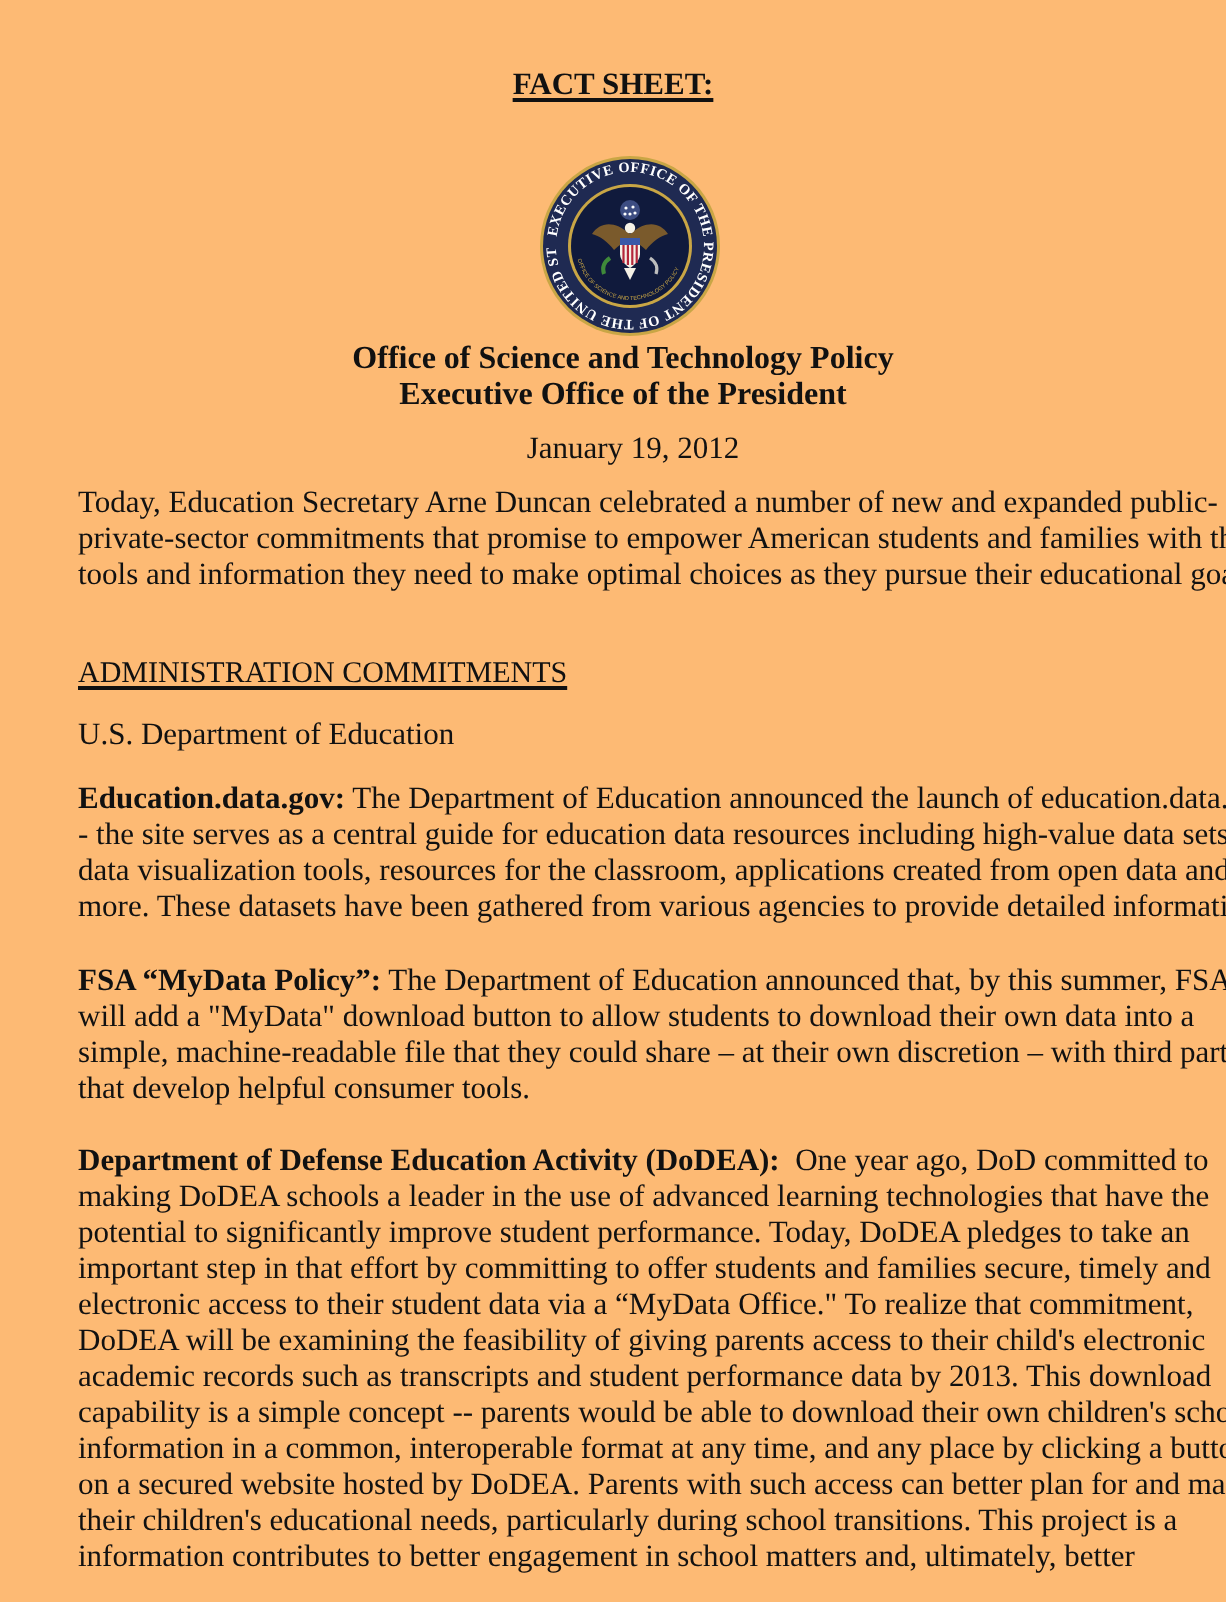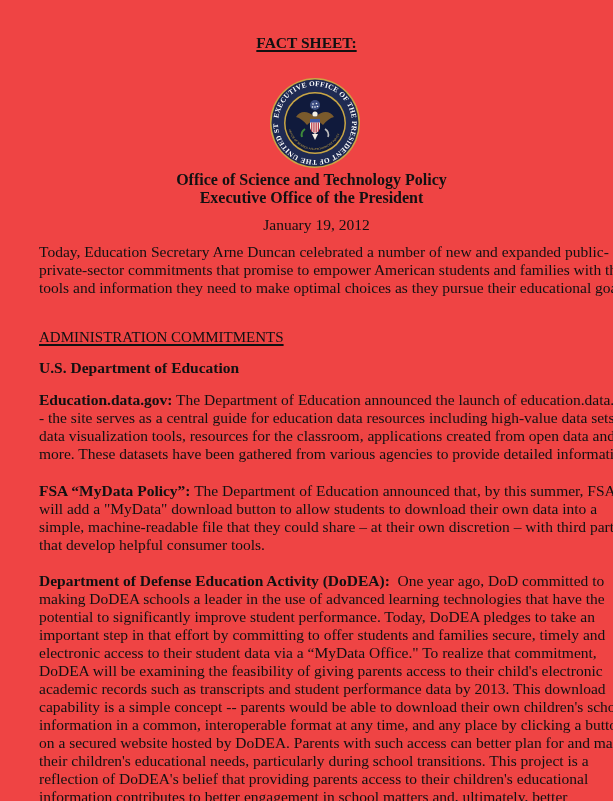--- a/index.html
+++ b/index.html
@@ -13,21 +13,21 @@
       overflow: hidden;
       position: relative;
       font-family: "Liberation Serif", "DejaVu Serif", serif;
       color: #111111;
     }
     .page {
       position: absolute;
       left: 0; top: 0;
       width: 613px;
       height: 801px;
-      background: #ef4444;
+      background: #fdba74;
     }
     .title-block {
       position: absolute;
       left: 0;
       top: 34px;
       width: 613px;
       text-align: center;
       font-weight: bold;
       font-size: 15.5px;
       line-height: 17px;
@@ -87,21 +87,21 @@
       font-size: 15px;
       line-height: 18px;
       text-decoration: underline;
       text-decoration-thickness: 1.5px;
       text-underline-offset: 2px;
     }
     .sub-heading {
       position: absolute;
       left: 39px;
       top: 359px;
-      font-weight: bold;
+      font-weight: normal;
       font-size: 15.5px;
       line-height: 18px;
     }
   </style>
 </head>
 <body>
 
 <div class="page">
 
   <div class="title-block">
@@ -185,17 +185,16 @@
     <span class="row">making DoDEA schools a leader in the use of advanced learning technologies that have the</span>
     <span class="row">potential to significantly improve student performance. Today, DoDEA pledges to take an</span>
     <span class="row">important step in that effort by committing to offer students and families secure, timely and</span>
     <span class="row">electronic access to their student data via a “MyData Office." To realize that commitment,</span>
     <span class="row">DoDEA will be examining the feasibility of giving parents access to their child's electronic</span>
     <span class="row">academic records such as transcripts and student performance data by 2013. This download</span>
     <span class="row">capability is a simple concept -- parents would be able to download their own children's school</span>
     <span class="row">information in a common, interoperable format at any time, and any place by clicking a button</span>
     <span class="row">on a secured website hosted by DoDEA. Parents with such access can better plan for and manage</span>
     <span class="row">their children's educational needs, particularly during school transitions. This project is a</span>
-    <span class="row">reflection of DoDEA's belief that providing parents access to their children's educational</span>
     <span class="row">information contributes to better engagement in school matters and, ultimately, better</span>
   </div>
 
 </div>
 
 </body></html>

